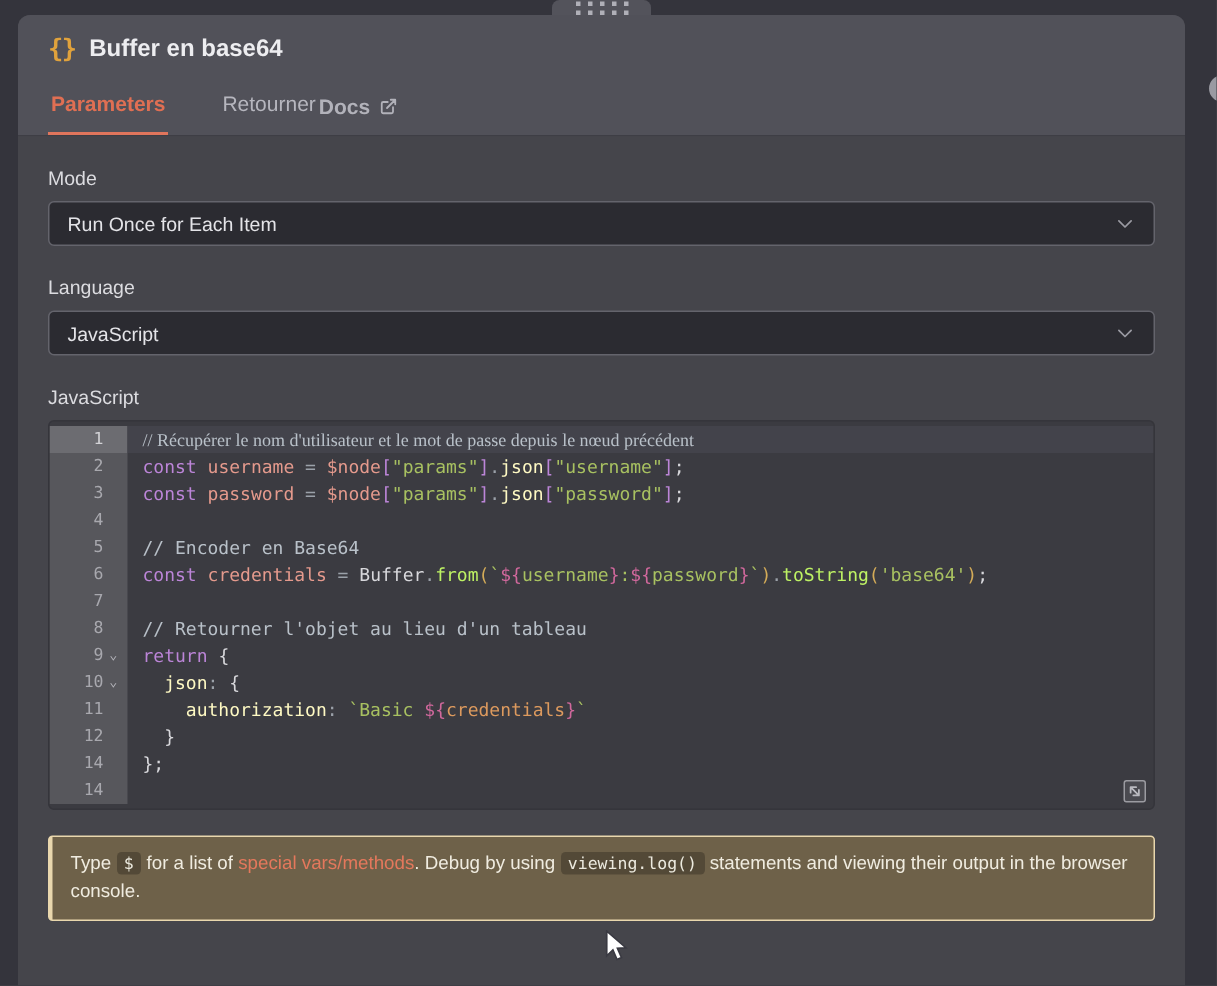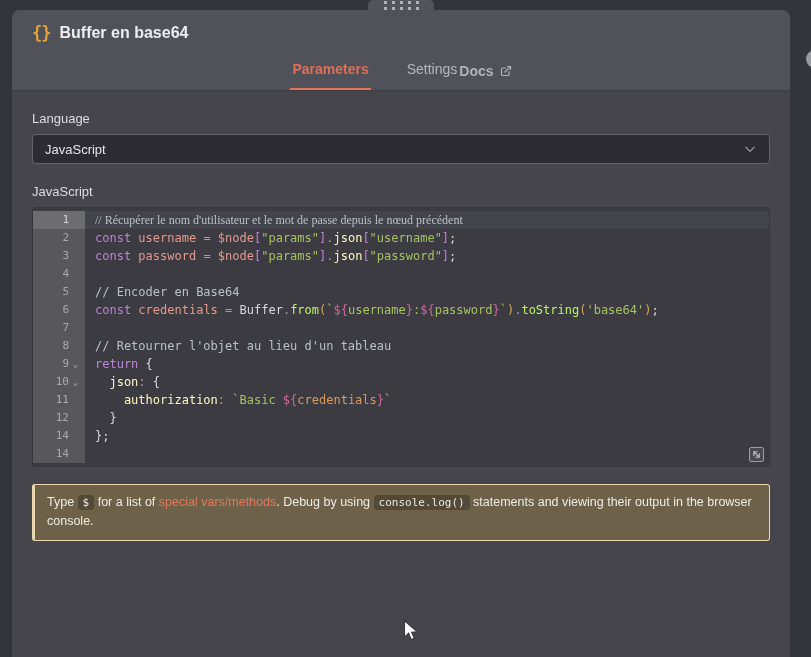--- a/index.html
+++ b/index.html
@@ -36,21 +36,21 @@
   .panel-header { background:#515159; padding:13px 20px 0 20px; border-bottom:1px solid #3e3e45; }
   .header-row { display:flex; align-items:center; justify-content:space-between; }
   .title-wrap { display:flex; align-items:center; gap:9px; }
   .node-icon { color:#e0a23c; font-weight:bold; font-size:17px; font-family:"DejaVu Sans Mono", monospace; letter-spacing:-1px; }
   .page-title { color:#ededf0; font-weight:bold; font-size:16px; }
   .test-btn {
     background:#ed6d55; color:#fff; border:none; border-radius:4px;
     height:27px; padding:0 13px; font-size:13px; font-weight:bold;
     display:flex; align-items:center; gap:6px; cursor:pointer; font-family:inherit;
   }
-  .tabs-row { display:flex; align-items:flex-end; justify-content:center; margin-top:14px; }
+  .tabs-row { display:flex; align-items:flex-end; justify-content:flex-start; margin-top:14px; }
   .tabs { display:flex; gap:34px; }
   .tab { font-size:14px; padding:4px 2px 11px; color:#b6b6be; cursor:pointer; }
   .tab.active { color:#e06f53; border-bottom:2px solid #e0755c; font-weight:bold; }
   .docs-link { color:#b2b2ba; font-size:14px; font-weight:bold; padding-bottom:11px; display:flex; align-items:center; gap:6px; cursor:pointer; }
 
   
   .panel-body { padding:20px 20px 0 20px; }
   .field { margin-bottom:20px; }
   .field-label { color:#dcdce0; font-size:13px; margin-bottom:8px; }
   .select {
@@ -140,36 +140,47 @@
     <div class="panel-header">
       <div class="header-row">
         <div class="title-wrap">
           <span class="node-icon">{}</span>
           <span class="page-title">Buffer en base64</span>
         </div>
       </div>
       <div class="tabs-row">
         <div class="tabs">
           <div class="tab active">Parameters</div>
-          <div class="tab">Settings</div>
+          <div class="tab">Retourner</div>
         </div>
         <div class="docs-link">
           <span>Docs</span>
           <span style="display:flex;">
             <svg width="12" height="12" viewBox="0 0 24 24" fill="none" stroke="#b2b2ba" stroke-width="2.4" stroke-linecap="round" stroke-linejoin="round">
               <path d="M18 13v6a2 2 0 0 1-2 2H5a2 2 0 0 1-2-2V8a2 2 0 0 1 2-2h6"></path>
               <path d="M15 3h6v6M10 14L21 3"></path>
             </svg>
           </span>
         </div>
       </div>
     </div>
 
     <div class="panel-body">
 
+      <div class="field">
+        <div class="field-label">Mode</div>
+        <div class="select">
+          <span class="select-value">Run Once for Each Item</span>
+          <span class="chevron">
+            <svg width="14" height="14" viewBox="0 0 24 24" fill="none" stroke="#9a9aa2" stroke-width="2" stroke-linecap="round" stroke-linejoin="round">
+                <path d="M5 9l7 7 7-7"></path>
+              </svg>
+          </span>
+        </div>
+      </div>
 
       <div class="field">
         <div class="field-label">Language</div>
         <div class="select">
           <span class="select-value">JavaScript</span>
           <span class="chevron">
             <svg width="14" height="14" viewBox="0 0 24 24" fill="none" stroke="#9a9aa2" stroke-width="2" stroke-linecap="round" stroke-linejoin="round">
                 <path d="M5 9l7 7 7-7"></path>
               </svg>
           </span>
@@ -197,21 +208,21 @@
             </div>
           <div class="resize-handle">
             <svg width="11" height="11" viewBox="0 0 24 24" fill="none" stroke="#b9b9bf" stroke-width="2.6" stroke-linecap="round" stroke-linejoin="round">
               <path d="M6 6l12 12M18 10v8h-8M6 14V6h8"></path>
             </svg>
           </div>
         </div>
       </div>
 
       <div class="hint">
-        <span><span>Type </span><code class="hint-chip">$</code><span> for a list of </span><a class="hint-link">special vars/methods</a><span>. Debug by using </span><code class="hint-chip">console.log()</code><span> statements and viewing their output in the browser console.</span></span>
+        <span><span>Type </span><code class="hint-chip">$</code><span> for a list of </span><a class="hint-link">special vars/methods</a><span>. Debug by using </span><code class="hint-chip">viewing.log()</code><span> statements and viewing their output in the browser console.</span></span>
       </div>
 
     </div>
   </div>
 
   <div class="cursor">
     <svg width="19" height="22" viewBox="0 0 19 22">
       <path d="M1.5 0.8 L1.5 17.2 L5.6 13.3 L8.3 19.6 L11.3 18.3 L8.6 12.2 L14.2 11.8 Z" fill="#ffffff" stroke="#3a3a42" stroke-width="1.1"></path>
     </svg>
   </div>

